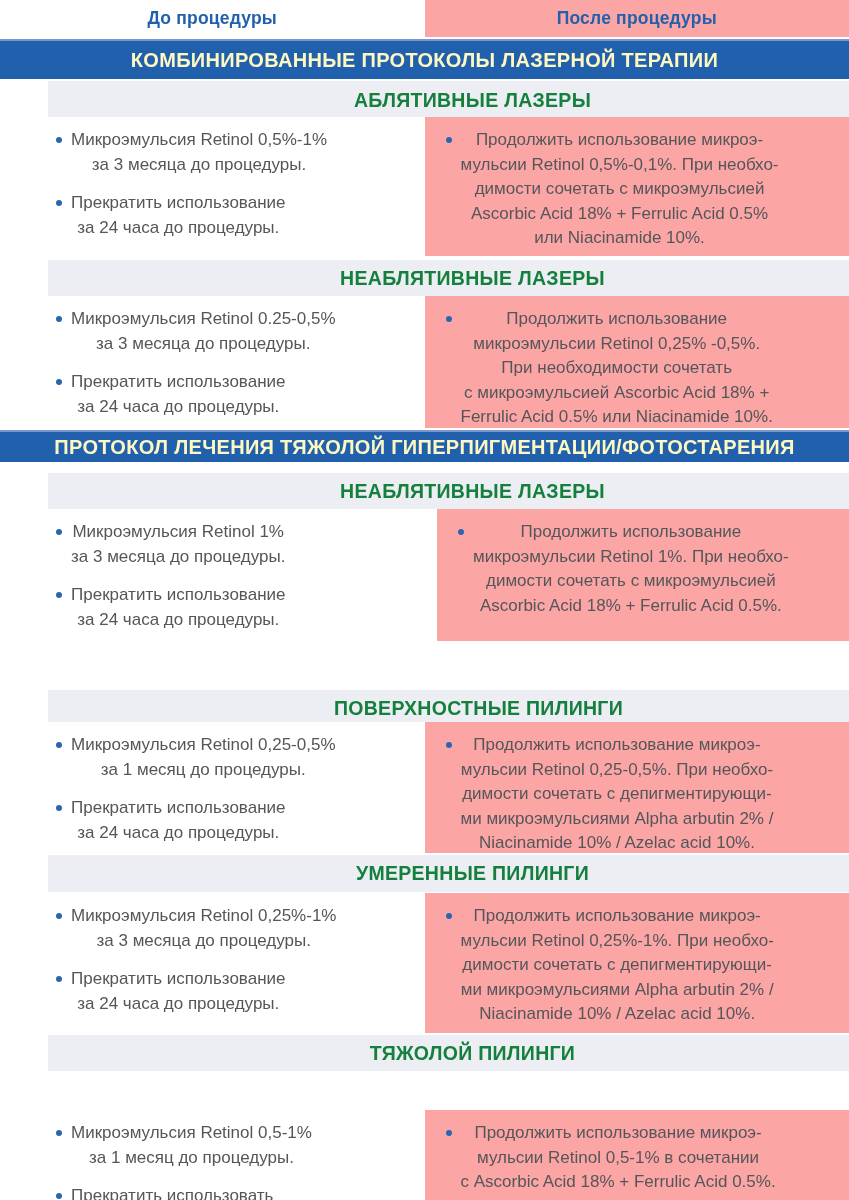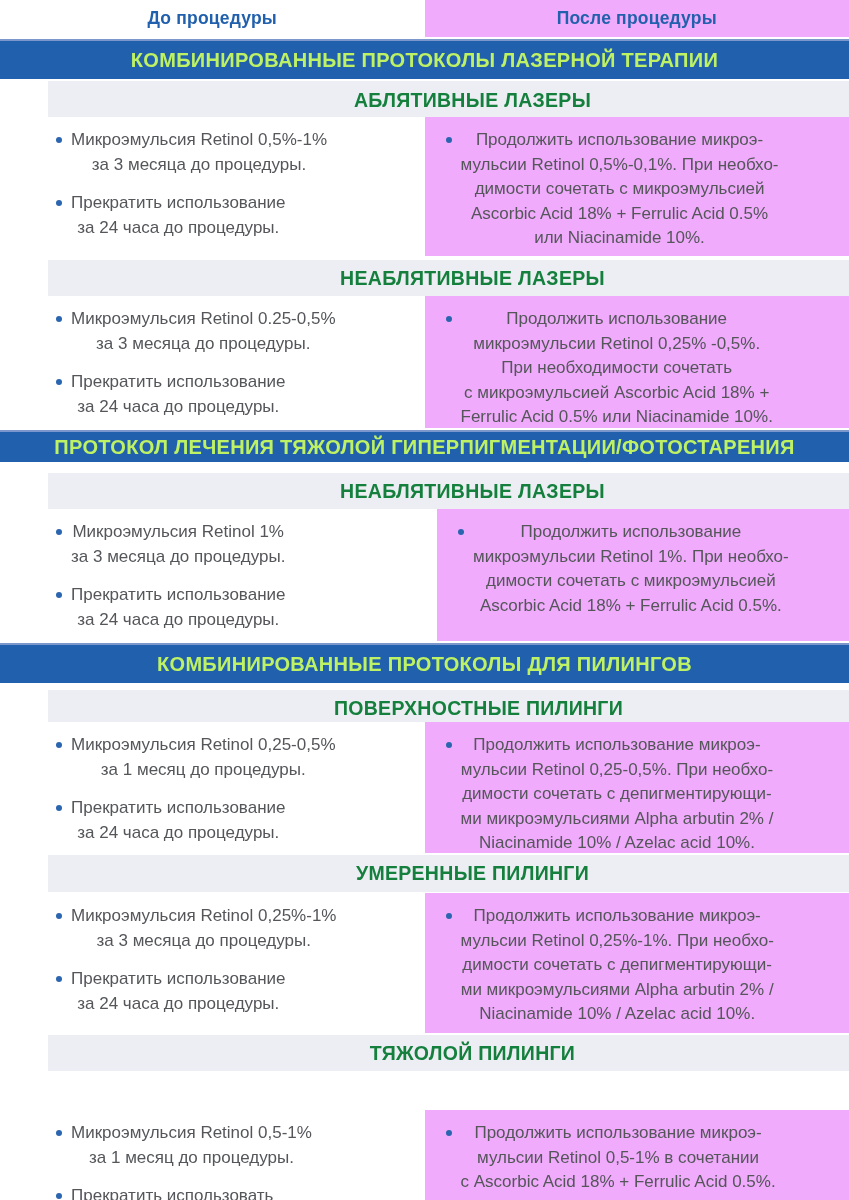--- a/index.html
+++ b/index.html
@@ -5,30 +5,30 @@
   html,body{margin:0;padding:0;background:#ffffff;}
   .page{
     position:relative;width:849px;height:1200px;overflow:hidden;background:#ffffff;
     font-family:"Liberation Sans", sans-serif;
     text-align:center;
   }
   .row{position:absolute;left:0;width:849px;box-sizing:border-box;}
   .cols{display:flex;}
   .cell{width:50%;box-sizing:border-box;}
   .cell.before{background:#ffffff;}
-  .cell.after{background:#f0abfc;}
+  .cell.after{background:#fca5a5;}
 
   
   .pos-header{top:0;height:37px;}
   .header-cell{display:flex;align-items:center;justify-content:center;height:37px;}
   .header-label{color:#2160AC;font-weight:bold;font-size:17.5px;letter-spacing:.2px;}
 
   
   .banner-blue{
-    background:#2160AC;border-top:2px solid #7B97CB;color:#bef264;
+    background:#2160AC;border-top:2px solid #7B97CB;color:#fef9c3;
     display:flex;align-items:center;justify-content:center;
     font-weight:bold;font-size:20px;letter-spacing:.3px;
   }
   .banner-gray{
     background:#ECEEF3;color:#15803d;
     display:flex;align-items:center;justify-content:center;
     font-weight:bold;font-size:19.5px;letter-spacing:.3px;margin-left:48px;
   }
 
   
@@ -148,21 +148,20 @@
       <div class="bullet">
         <span class="dot"></span>
         <span class="btext">Продолжить использование
 микроэмульсии Retinol 1%. При необхо-
 димости сочетать с микроэмульсией
 Ascorbic Acid 18% + Ferrulic Acid 0.5%.</span>
       </div>
     </div>
   </div>
 
-  <div class="row banner-blue pos-blue3">КОМБИНИРОВАННЫЕ ПРОТОКОЛЫ ДЛЯ ПИЛИНГОВ</div>
 
   <div class="row banner-gray pos-gray4">ПОВЕРХНОСТНЫЕ ПИЛИНГИ</div>
 
   <div class="row cols content pos-s4">
     <div class="cell before">
       <div class="bullet">
         <span class="dot"></span>
         <span class="btext">Микроэмульсия Retinol 0,25-0,5%
 за 1 месяц до процедуры.</span>
       </div>

